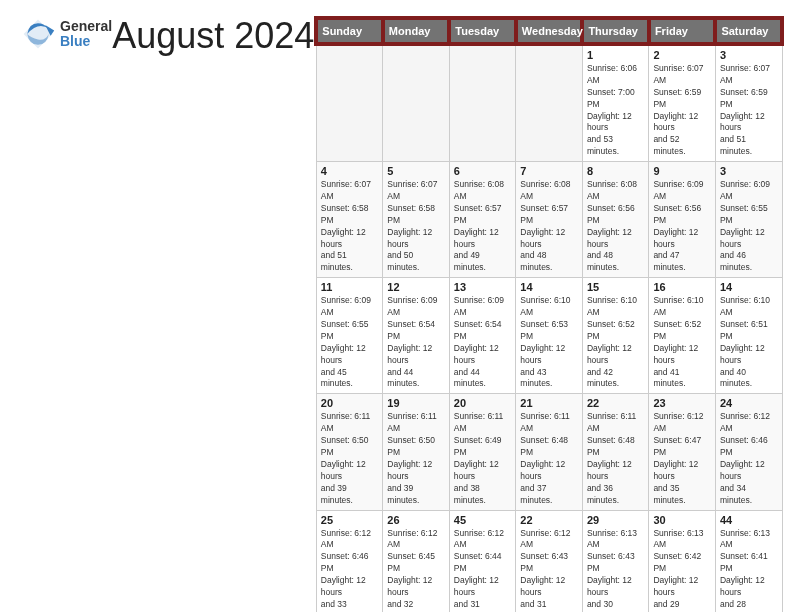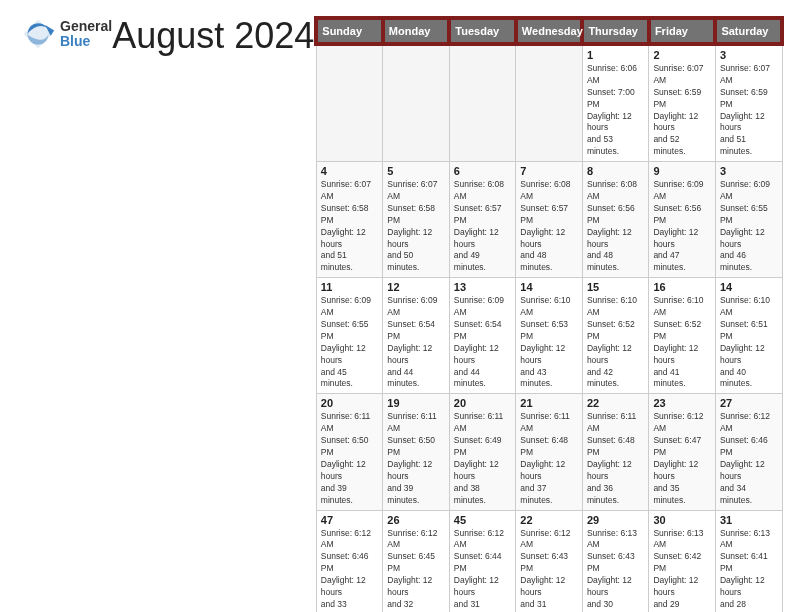--- a/index.html
+++ b/index.html
@@ -299,30 +299,30 @@
 and 36 minutes.</div>
           </td>
           <td>
             <span class="day-number">23</span>
             <div class="day-info" style="white-space: pre-line;">Sunrise: 6:12 AM
 Sunset: 6:47 PM
 Daylight: 12 hours
 and 35 minutes.</div>
           </td>
           <td>
-            <span class="day-number">27</span>
+            <span class="day-number">24</span>
             <div class="day-info" style="white-space: pre-line;">Sunrise: 6:12 AM
 Sunset: 6:46 PM
 Daylight: 12 hours
 and 34 minutes.</div>
           </td>
         </tr>
         <tr>
           <td>
-            <span class="day-number">47</span>
+            <span class="day-number">25</span>
             <div class="day-info" style="white-space: pre-line;">Sunrise: 6:12 AM
 Sunset: 6:46 PM
 Daylight: 12 hours
 and 33 minutes.</div>
           </td>
           <td>
             <span class="day-number">26</span>
             <div class="day-info" style="white-space: pre-line;">Sunrise: 6:12 AM
 Sunset: 6:45 PM
 Daylight: 12 hours
@@ -350,21 +350,21 @@
 and 30 minutes.</div>
           </td>
           <td>
             <span class="day-number">30</span>
             <div class="day-info" style="white-space: pre-line;">Sunrise: 6:13 AM
 Sunset: 6:42 PM
 Daylight: 12 hours
 and 29 minutes.</div>
           </td>
           <td>
-            <span class="day-number">31</span>
+            <span class="day-number">44</span>
             <div class="day-info" style="white-space: pre-line;">Sunrise: 6:13 AM
 Sunset: 6:41 PM
 Daylight: 12 hours
 and 28 minutes.</div>
           </td>
         </tr>
       </tbody>
   </table>
 </div>
 

